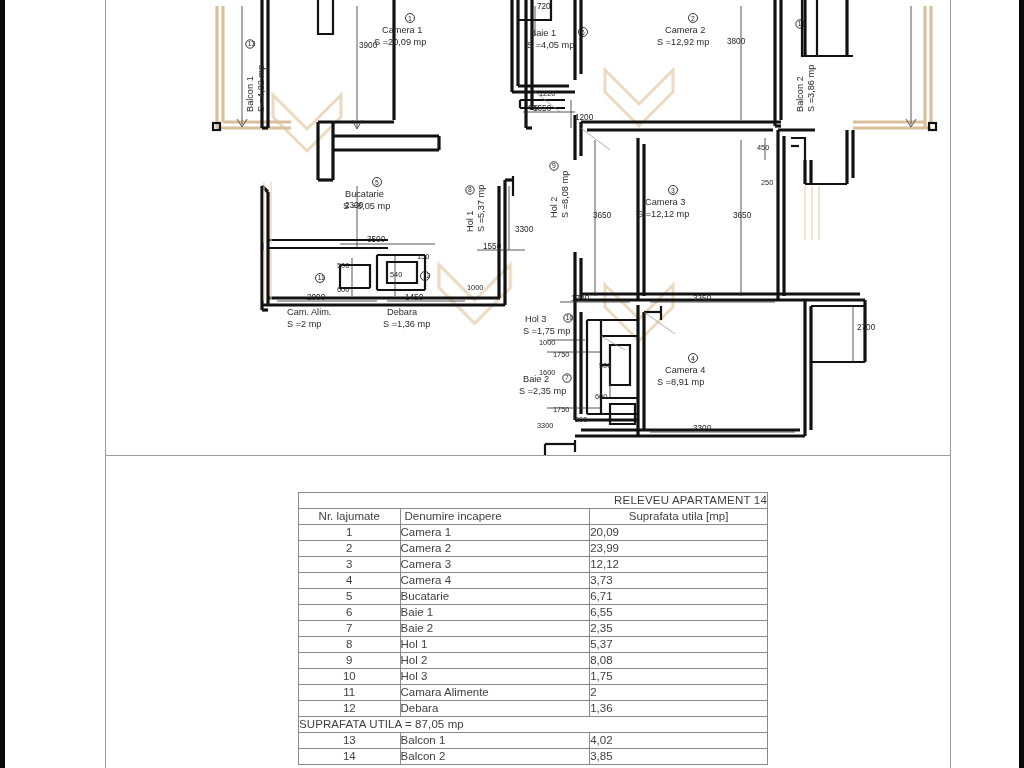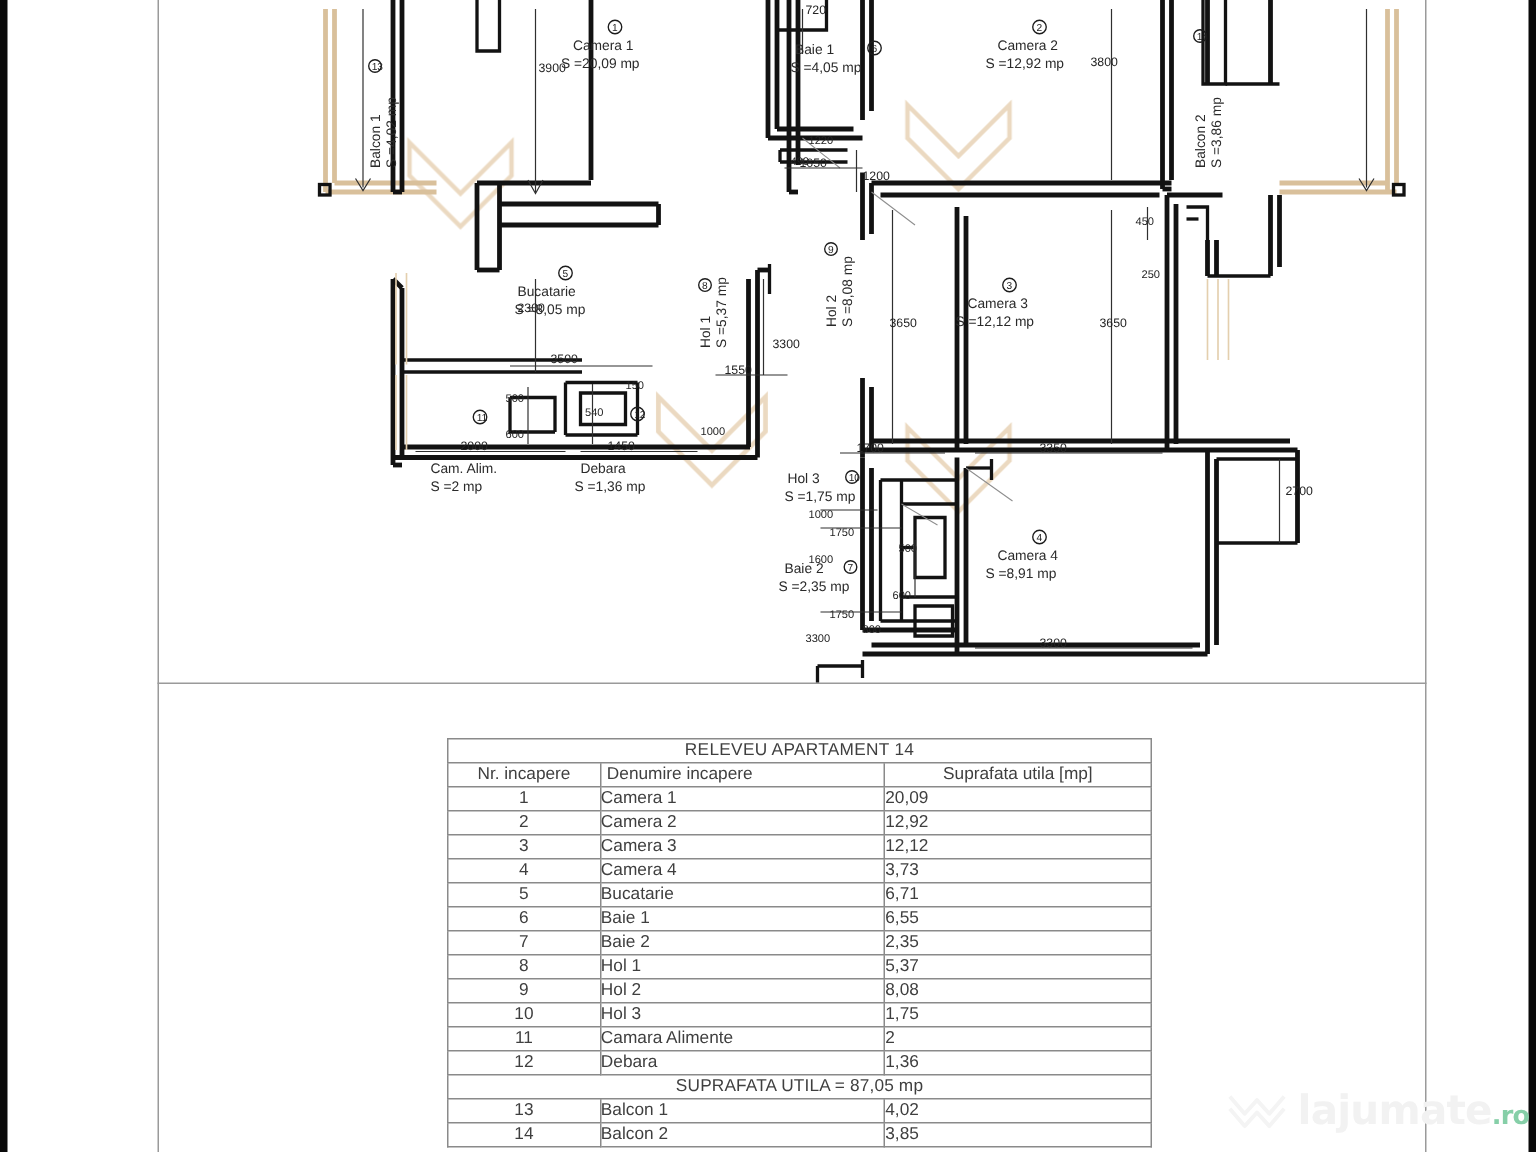--- a/index.html
+++ b/index.html
@@ -50,29 +50,29 @@
     border:1px solid #8a8a8a;
     font-weight:normal;
     font-size:11.5px;
     line-height:1.05;
     padding:0;
     height:15px;
     vertical-align:middle;
     color:#3f3f3f;
   }
   .t-title{
-    text-align:center;font-size:13px;font-weight:bold;height:20px;
+    text-align:right;font-size:13px;font-weight:bold;height:20px;
     letter-spacing:.2px;color:#333;
   }
   .t-head{text-align:center;height:18px;font-size:12px;}
   .c-nr{width:102px;text-align:center;}
   .c-name{width:188px;text-align:left;padding-left:4px;}
   .c-area{width:180px;}
   .t-total{
-    text-align:center;padding-left:5px;font-size:12.5px;font-weight:bold;
+    text-align:left;padding-left:5px;font-size:12.5px;font-weight:bold;
     height:19px;letter-spacing:.1px;
   }
 </style>
 </head>
 <body>
 
 <div id="page">
 
   <div class="edge-black left"></div>
   <div class="edge-black right"></div>
@@ -435,34 +435,34 @@
   </svg>
   </div>
 
   <div id="table-wrap">
     <table class="releveu">
       <tbody>
         <tr>
           <td class="t-title" colspan="3">RELEVEU APARTAMENT 14</td>
         </tr>
         <tr>
-          <td class="t-head c-nr">Nr. incapere</td>
+          <td class="t-head c-nr">Nr. lajumate</td>
           <td class="t-head c-name" style="text-align:left;padding-left:4px;">Denumire incapere</td>
           <td class="t-head c-area">Suprafata utila [mp]</td>
         </tr>
 
       <tr>
             <td class="c-nr">1</td>
             <td class="c-name">Camera 1</td>
             <td class="c-area">20,09</td>
           </tr>
           <tr>
             <td class="c-nr">2</td>
             <td class="c-name">Camera 2</td>
-            <td class="c-area">12,92</td>
+            <td class="c-area">23,99</td>
           </tr>
           <tr>
             <td class="c-nr">3</td>
             <td class="c-name">Camera 3</td>
             <td class="c-area">12,12</td>
           </tr>
           <tr>
             <td class="c-nr">4</td>
             <td class="c-name">Camera 4</td>
             <td class="c-area">3,73</td>
@@ -517,23 +517,14 @@
           </tr>
           <tr>
             <td class="c-nr">14</td>
             <td class="c-name">Balcon 2</td>
             <td class="c-area">3,85</td>
           </tr>
         </tbody>
     </table>
   </div>
 
-  <div id="watermark">
-    <svg id="wm-logo" viewBox="0 0 48 34">
-      <path d="M2,6 L14,20 L24,9 L34,20 L46,6" fill="none" stroke="#f4f4f4" stroke-width="3.2" stroke-linejoin="round"></path>
-      <path d="M2,16 L14,30 L24,19 L34,30 L46,16" fill="none" stroke="#f4f4f4" stroke-width="3.2" stroke-linejoin="round"></path>
-    </svg>
-    <div id="wm-text">
-      <span>lajumate</span><span class="ro">.ro</span>
-    </div>
-  </div>
 
 </div>
 
 </body></html>

